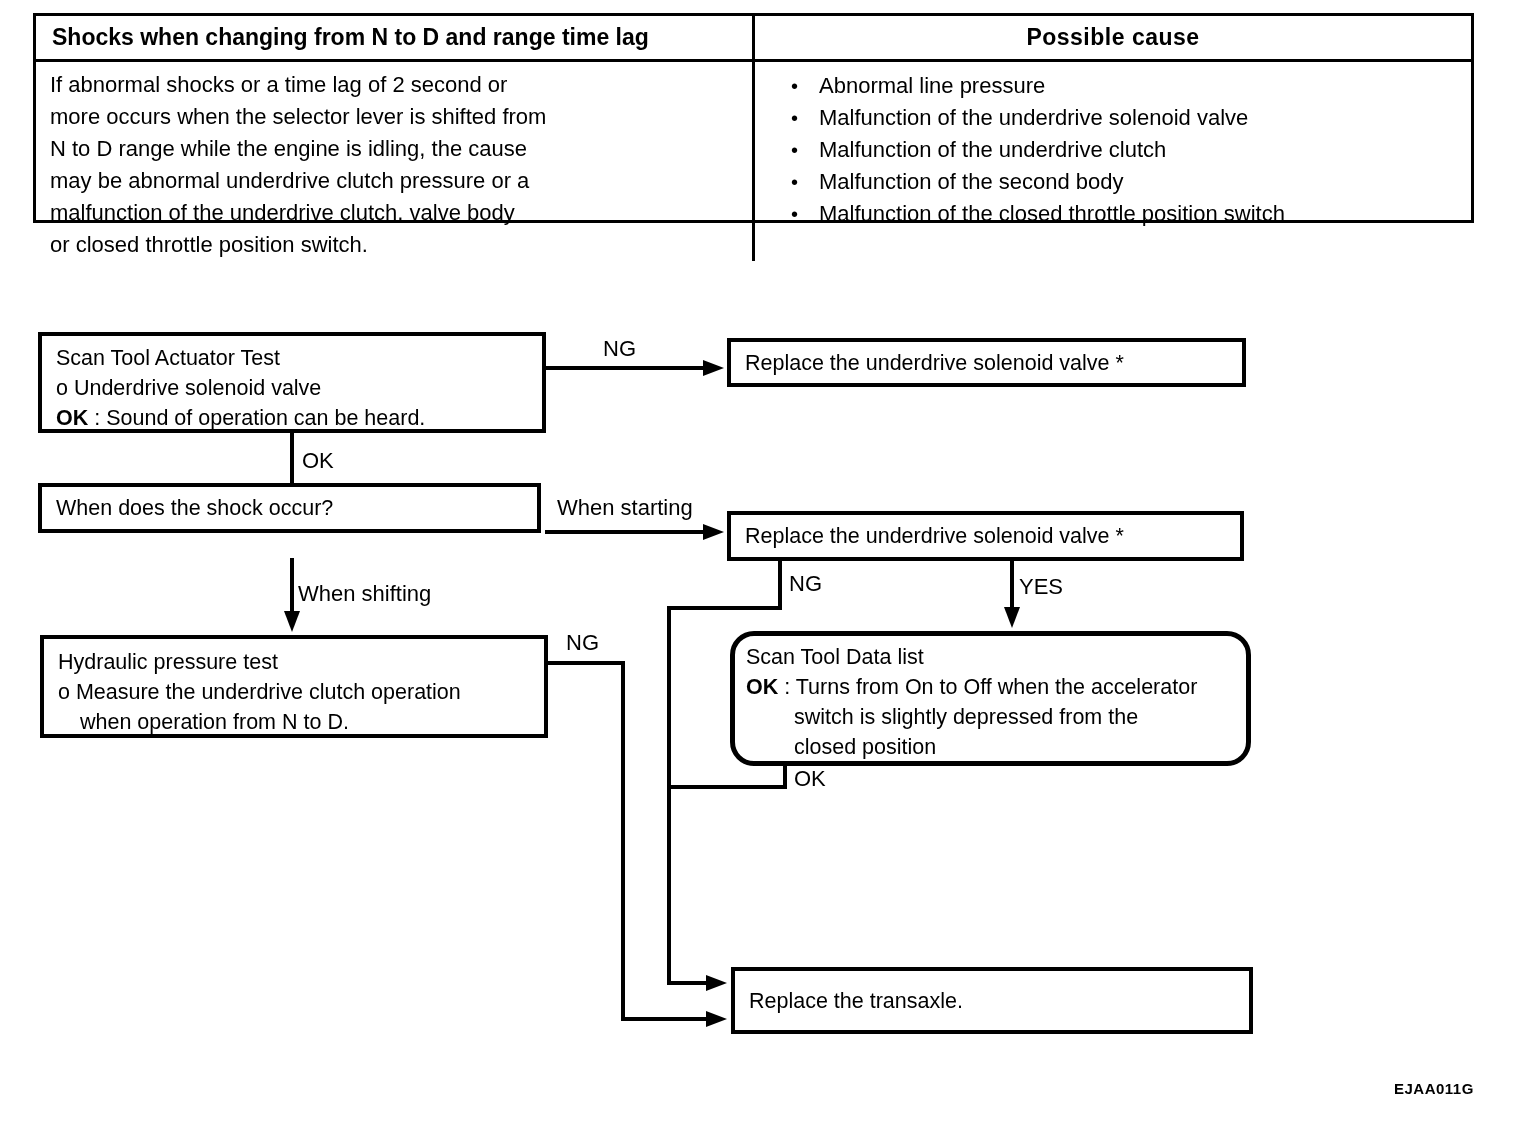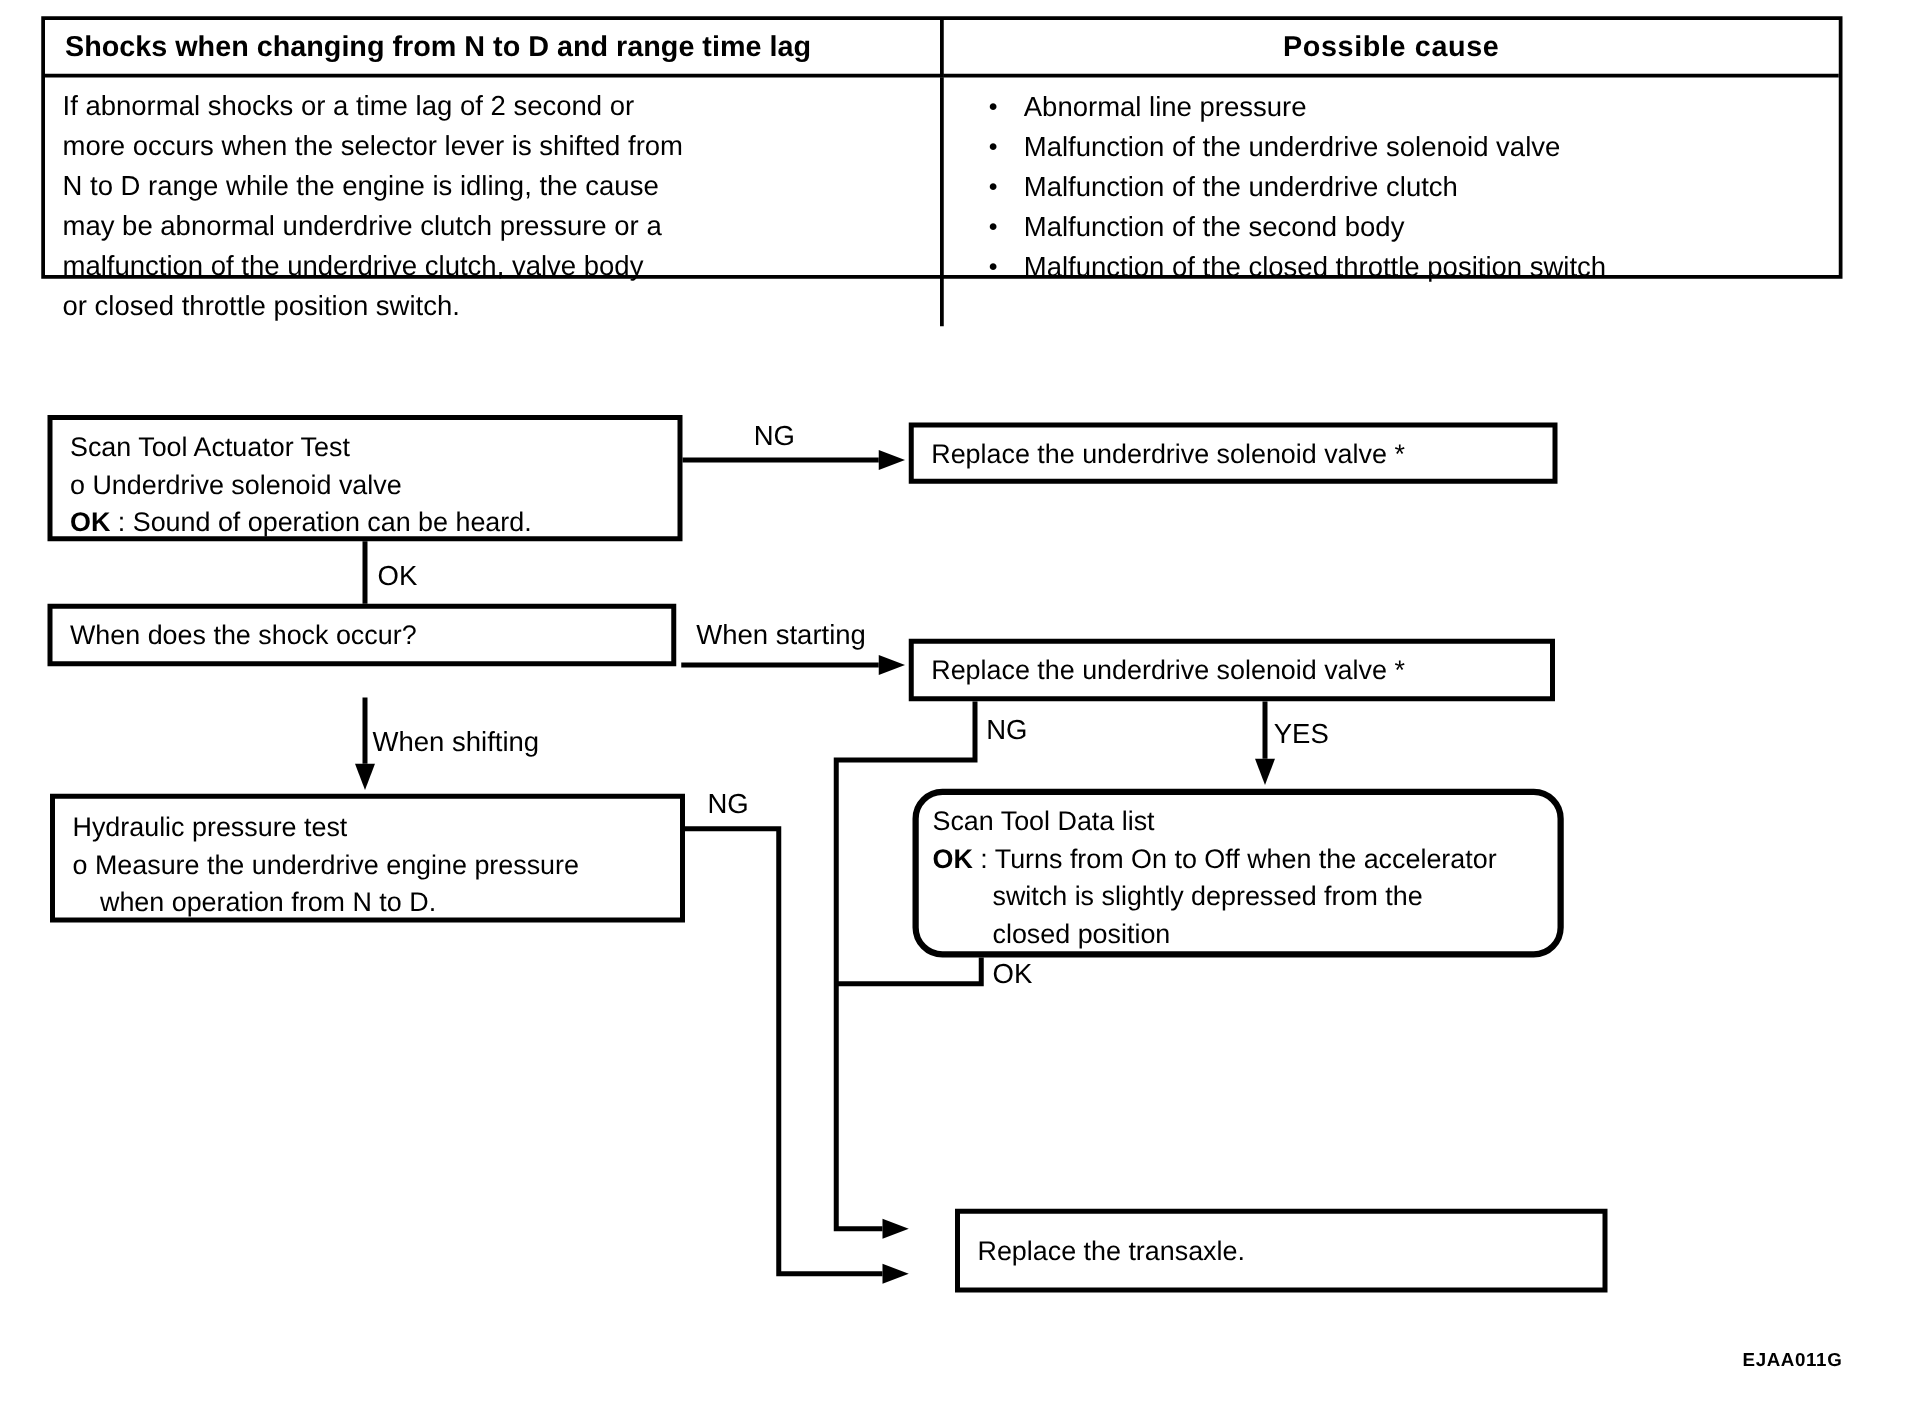--- a/index.html
+++ b/index.html
@@ -130,25 +130,25 @@
 
   <div class="fbox thick" style="left:730px; top:631px; width:521px; height:135px; padding-top:6px; padding-left:11px;">
     <div class="box-line">Scan Tool Data list</div>
     <div class="box-line"><span class="bold">OK</span><span> : Turns from On to Off when the accelerator</span></div>
     <div class="box-line indent-hang">switch is slightly depressed from the</div>
     <div class="box-line indent-hang">closed position</div>
   </div>
 
   <div class="fbox" style="left:40px; top:635px; width:508px; height:103px; padding-top:8px;">
     <div class="box-line pad">Hydraulic pressure test</div>
-    <div class="box-line pad">o Measure the underdrive engine pressure</div>
+    <div class="box-line pad">o Measure the underdrive clutch operation</div>
     <div class="box-line pad indent-sm">when operation from N to D.</div>
   </div>
 
-  <div class="fbox center" style="left:731px; top:967px; width:522px; height:67px;margin-left:33px;">
+  <div class="fbox center" style="left:731px; top:967px; width:522px; height:67px;">
     <span class="pad">Replace the transaxle.</span>
   </div>
 
   <div class="lbl" style="left:603px; top:336px;">NG</div>
   <div class="lbl" style="left:302px; top:448px;">OK</div>
   <div class="lbl" style="left:557px; top:495px;">When starting</div>
   <div class="lbl" style="left:298px; top:581px;">When shifting</div>
   <div class="lbl" style="left:789px; top:571px;">NG</div>
   <div class="lbl" style="left:1019px; top:574px;">YES</div>
   <div class="lbl" style="left:794px; top:766px;">OK</div>

